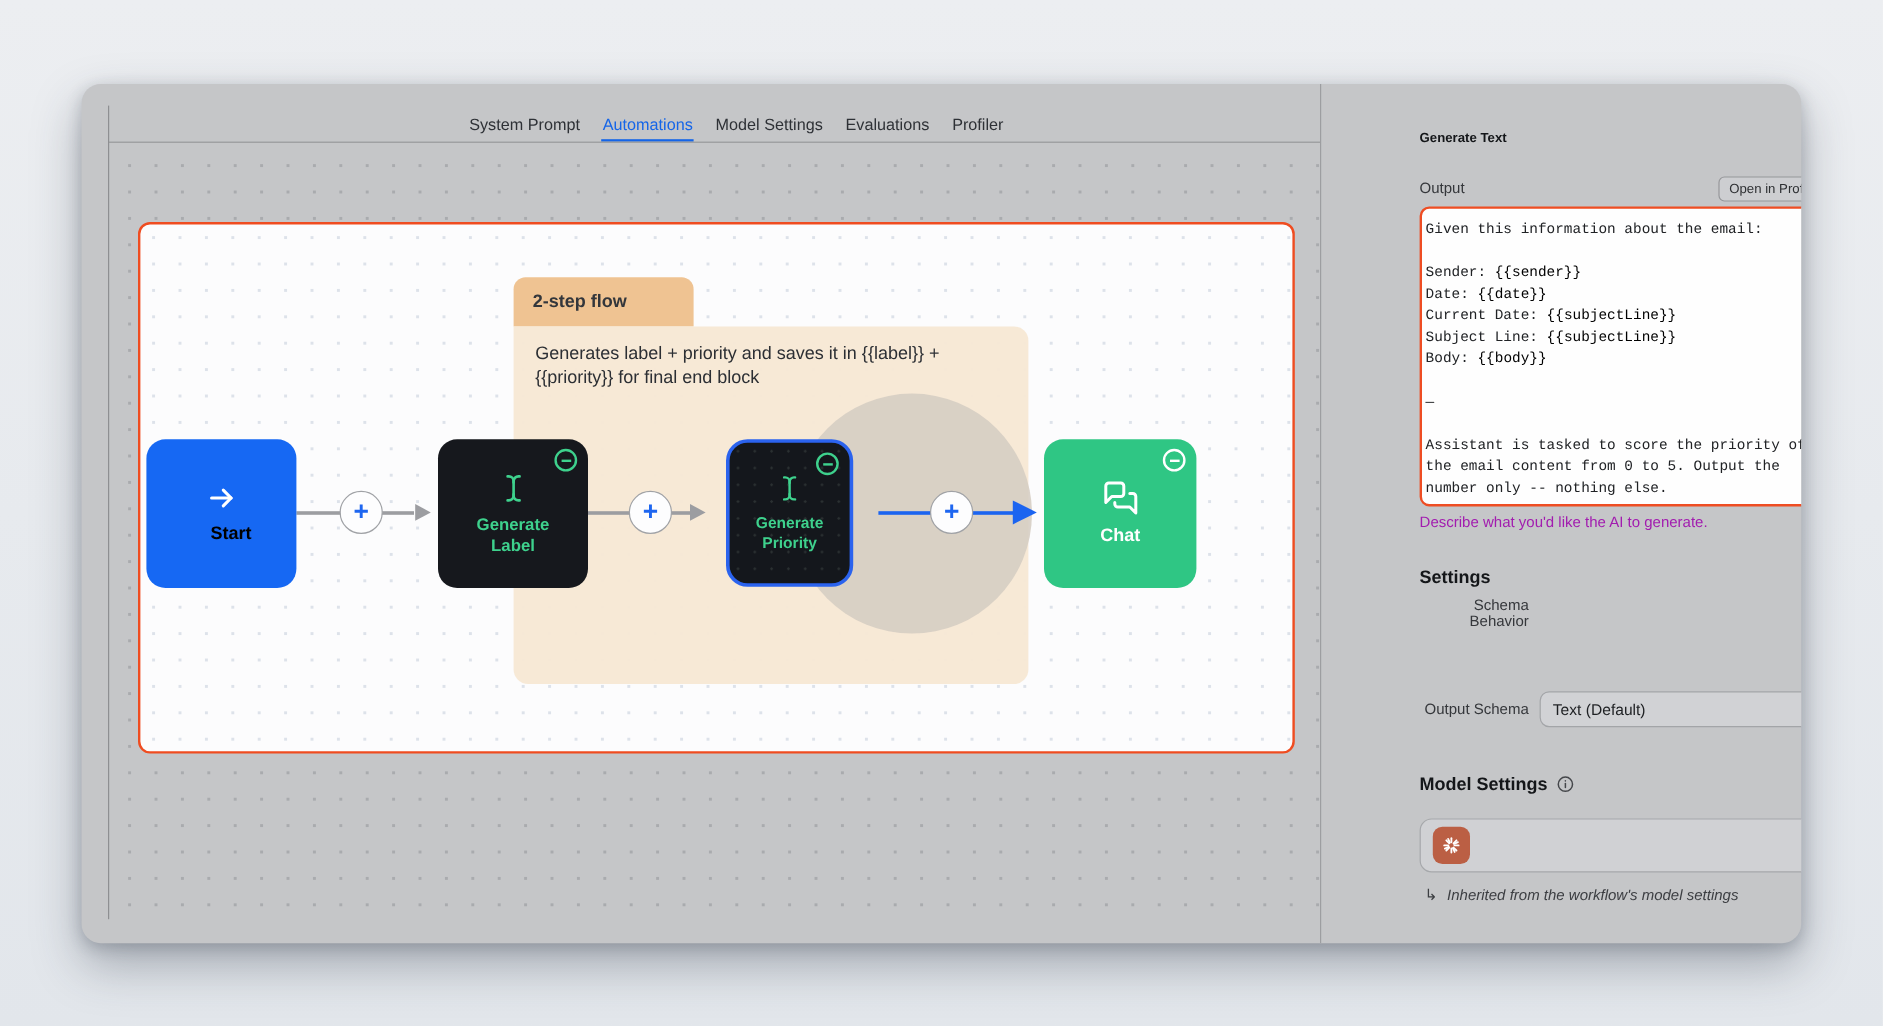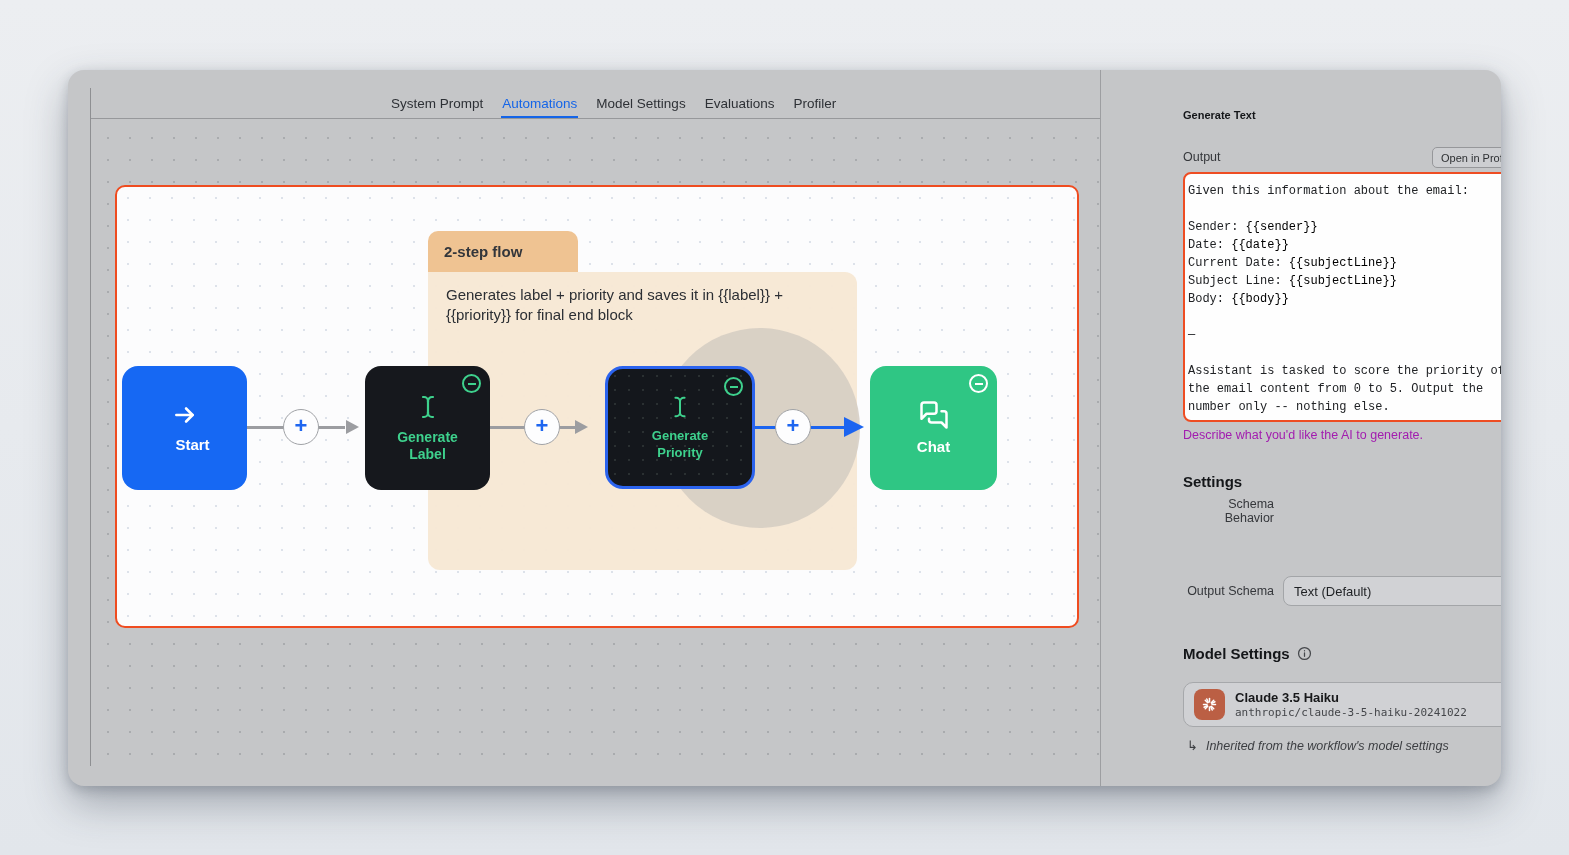--- a/index.html
+++ b/index.html
@@ -47,25 +47,25 @@
   .ahead.blue { border-top:10px solid transparent; border-bottom:10px solid transparent; border-left:20px solid #1b64f0; top:298px; }
   .plus-btn { position:absolute; top:290px; width:36px; height:36px; border-radius:50%;
     background:#fdfdfe; border:1.5px solid #a0a2a6; color:#1e66f0; font-size:22px; font-weight:bold;
     display:flex; align-items:center; justify-content:center; cursor:pointer; z-index:4; padding-bottom:2px; }
 
   
   .node { position:absolute; top:247px; width:125px; height:124px; border-radius:16px; z-index:5;
     display:flex; flex-direction:column; align-items:center; justify-content:center; gap:8px; cursor:pointer; }
   .node-label { font-weight:bold; text-align:center; line-height:1.25; }
   .node-start { left:31px; background:#1668f3; }
-  .node-start .node-label { color:#ffffff; font-size:15px;margin-left:16px; }
+  .node-start .node-label { color:#000000; font-size:15px;margin-left:16px; }
   .node-dark { background:#16181d; }
   .node-glabel { left:274px; }
   .node-dark .node-label { color:#3ed18d; font-size:14px; width:100px; }
-  .node-gpriority { left:514px; width:150px; height:123px; border:3px solid #2b63ee; border-radius:18px; background:#14171c;
+  .node-gpriority { left:514px; width:106px; height:123px; border:3px solid #2b63ee; border-radius:18px; background:#14171c;
     background-image:radial-gradient(rgba(110,125,115,.25) 1px, transparent 1.2px); background-size:14px 14px; }
   .node-gpriority .node-label { font-size:13px; }
   .node-chat { left:779px; width:127px; background:#2fc684; }
   .node-chat .node-label { color:#fff; font-size:15px; }
   .minus-badge { position:absolute; top:8px; right:9px; width:19px; height:19px; border-radius:50%;
     border:2px solid #3ed18d; display:flex; align-items:center; justify-content:center; cursor:pointer; }
   .minus-badge::after { content:""; width:8px; height:2px; background:#3ed18d; }
   .minus-badge.white { border-color:#fff; }
   .minus-badge.white::after { background:#fff; }
 
@@ -256,24 +256,20 @@
                 <line x1="17.8" y1="17.8" x2="21.7" y2="21.7"></line>
               <line x1="8.3" y1="21.7" x2="12.2" y2="17.8"></line>
                 <line x1="17.8" y1="12.2" x2="21.7" y2="8.3"></line>
               <line x1="10.7" y1="6.4" x2="13" y2="11.5"></line>
                 <line x1="17" y1="18.5" x2="19.3" y2="23.6"></line>
               <line x1="6.4" y1="19.3" x2="11.5" y2="17"></line>
                 <line x1="18.5" y1="13" x2="23.6" y2="10.7"></line>
             </g>
           </svg>
         </div>
-        <div class="model-text">
-          <div class="model-name">Claude 3.5 Haiku</div>
-          <div class="model-id">anthropic/claude-3-5-haiku-20241022</div>
-        </div>
 
       </div>
 
       <div class="inherited">
         <span class="ret">↳</span>
         <em>Inherited from the workflow's model settings</em>
       </div>
     </div>
 
   </div>

